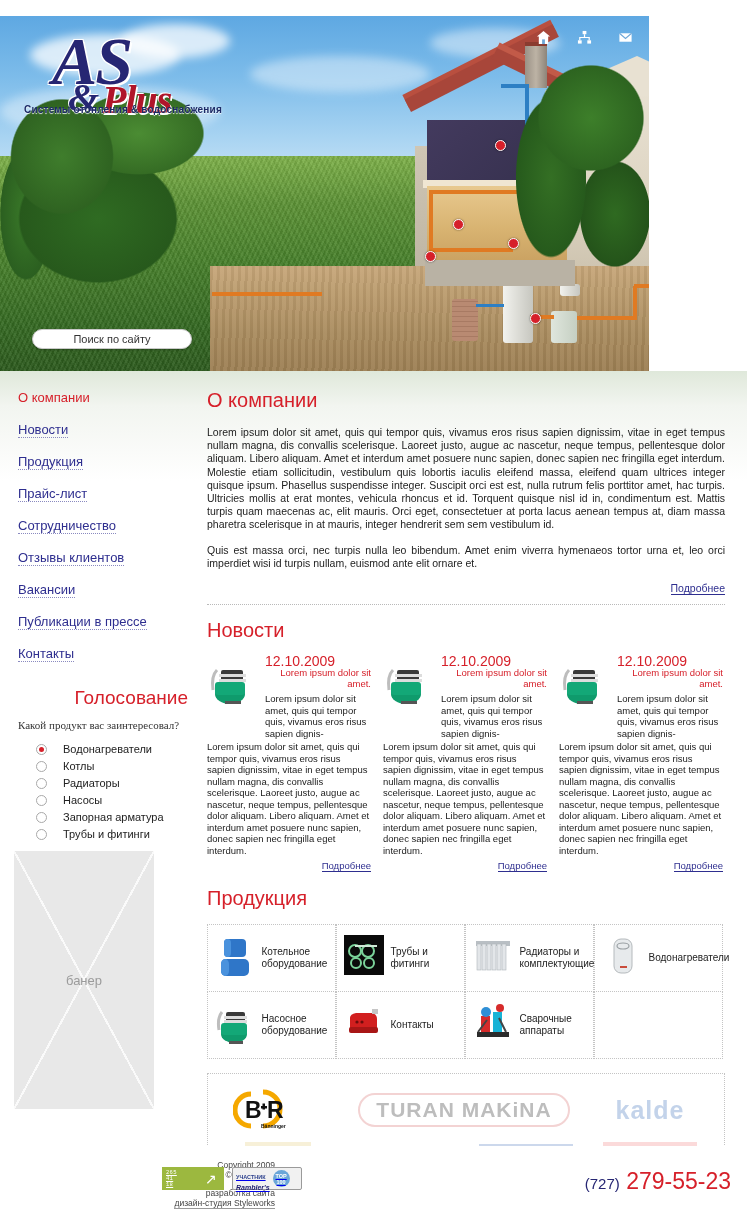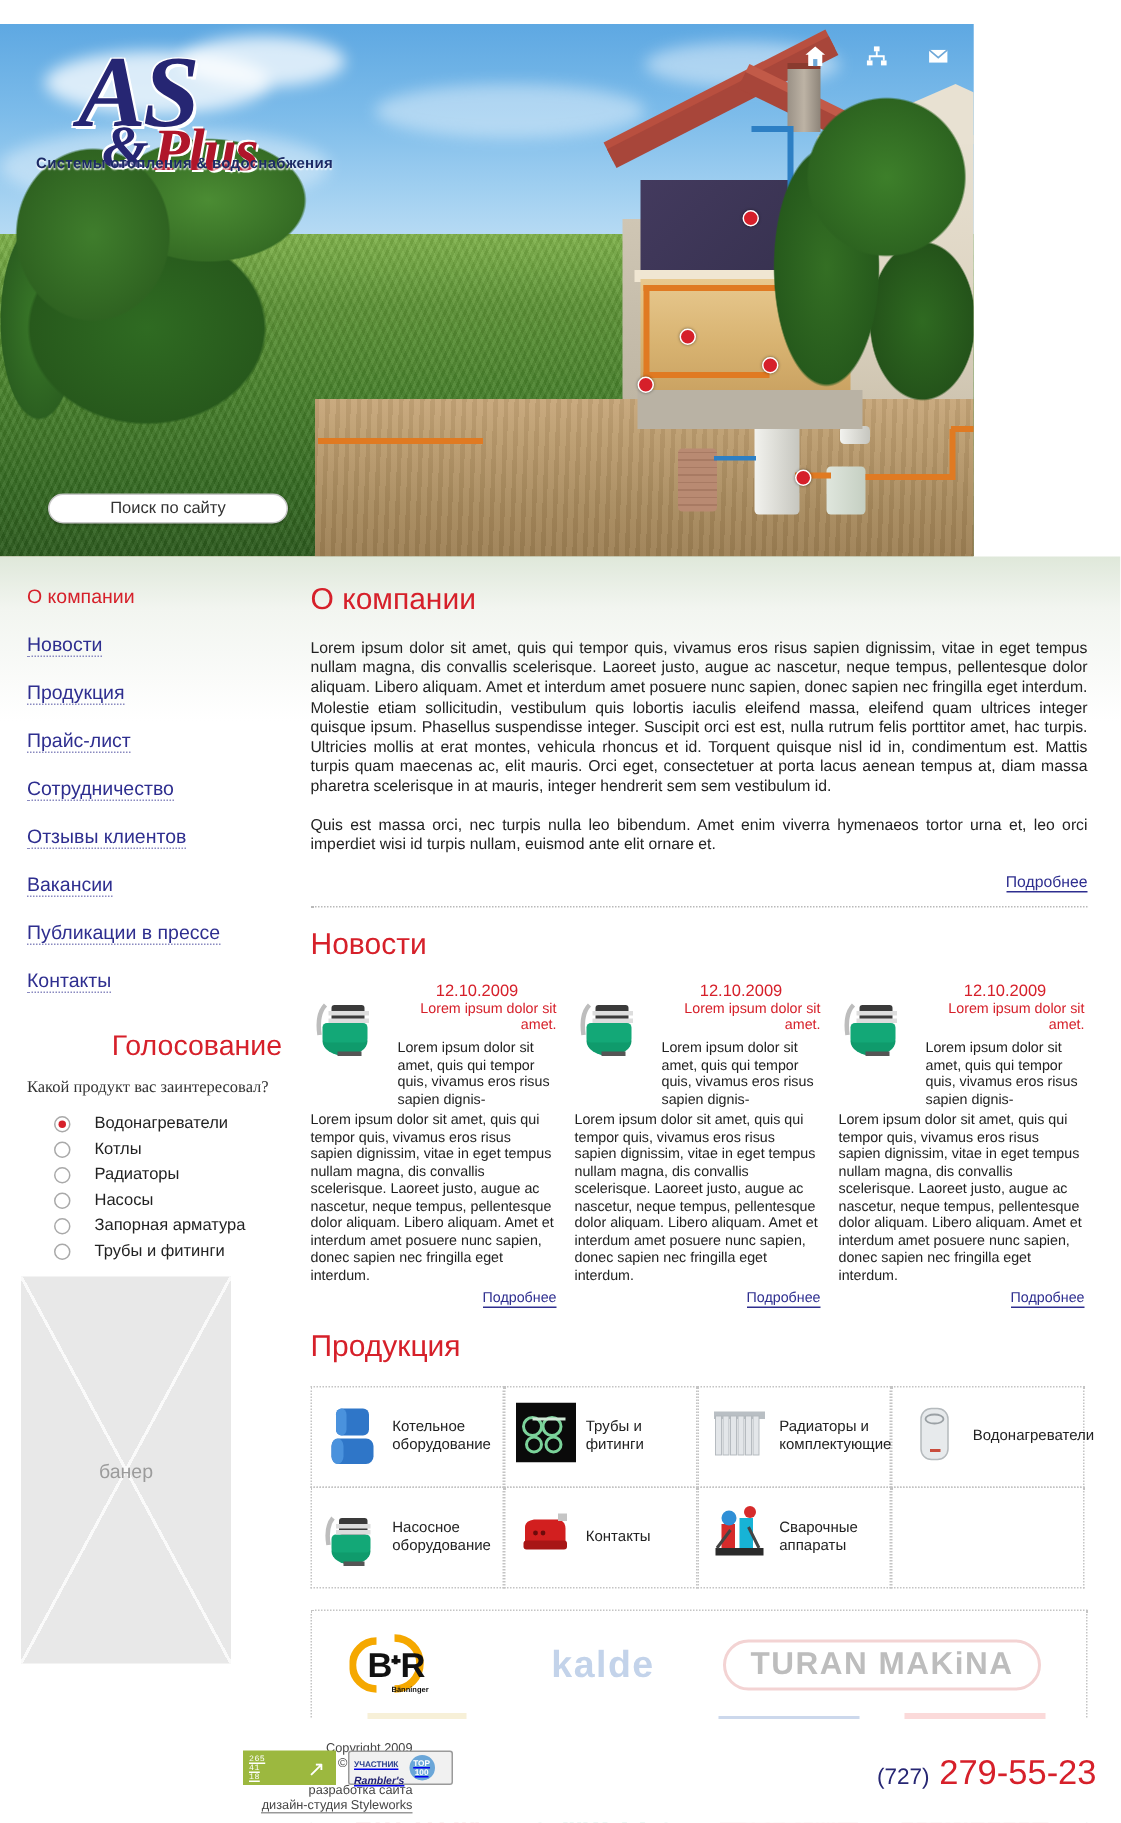--- a/index.html
+++ b/index.html
@@ -194,21 +194,21 @@
   .h2 { font-size:20px; color:#d6202a; font-weight:normal; margin:0 0 14px 0; }
   .body p { font-size:10.5px; line-height:13.2px; color:#222; margin:0 0 12px 0; text-align:justify; }
   .more { text-align:right; font-size:10.5px; }
   .more a { color:#2e2e8f; text-decoration:none; border-bottom:1px solid #2e2e8f; }
   .dotsep { border-top:1px dotted #b9b9b9; margin:10px 0 14px 0; height:0; }
 
   .news { display:flex; gap:12px; }
   .newscol { width:164px; }
   .nhead { display:flex; gap:6px; }
   .nthumb { width:52px; height:52px; flex:none; position:relative; }
-  .ndate { font-size:11px; color:#d6202a; line-height:11px;text-align:center; }
+  .ndate { font-size:14px; color:#d6202a; line-height:11px; }
   .ntitle { font-size:9.5px; color:#d6202a; line-height:11px;text-align:right; }
   .nlead { font-size:9.5px; color:#222; line-height:11.5px; margin-top:4px; }
   .nbody { font-size:9.5px; color:#222; line-height:11.5px; margin-top:2px; }
   .nmore { text-align:right; font-size:9.5px; margin-top:4px; }
   .nmore a { color:#2e2e8f; text-decoration:none; border-bottom:1px solid #2e2e8f; }
 
   .prodgrid { display:flex; flex-wrap:wrap; }
   .prodcell {
     width:129.5px; height:68px; border:1px dotted #c4c4c4; margin:-0.5px 0 0 -0.5px;
     display:flex; align-items:center; gap:7px; padding:0 7px;
@@ -587,26 +587,26 @@
               <path d="M30 6 A16 16 0 0 1 30 40" stroke="#f5a800" stroke-width="5" fill="none"></path>
               <path d="M18 40 A16 16 0 0 1 18 8" stroke="#f5a800" stroke-width="5" fill="none"></path>
               <text x="12" y="32" font-family="Liberation Sans, sans-serif" font-size="23" font-weight="bold" fill="#111">B</text>
               <rect x="28" y="20" width="6" height="2.5" fill="#111"></rect>
                 <rect x="29.5" y="17.5" width="2.5" height="6" fill="#111"></rect>
               <text x="34" y="32" font-family="Liberation Sans, sans-serif" font-size="23" font-weight="bold" fill="#111">R</text>
               <text x="28" y="42" font-family="Liberation Sans, sans-serif" font-size="5" font-weight="bold" fill="#111">Bänninger</text>
             </svg>
           </div>
 
-          <div class="brand">
-            <span style="font-family:'Liberation Sans',sans-serif;font-size:25px;font-weight:bold;color:#c3d3ea;letter-spacing:1px;">kalde</span>
-          </div>
-
           <div class="brand" style="width:248px;">
             <span style="border:2px solid #f3d3d3;border-radius:18px;padding:3px 16px;font-family:'Liberation Sans',sans-serif;font-size:21px;font-weight:bold;color:#bdbdbd;letter-spacing:1px;white-space:nowrap;">TURAN MAKiNA</span>
+          </div>
+
+          <div class="brand">
+            <span style="font-family:'Liberation Sans',sans-serif;font-size:25px;font-weight:bold;color:#c3d3ea;letter-spacing:1px;">kalde</span>
           </div>
 
           <div class="brand">
             <span style="background:#f7f0d8;padding:8px 10px 12px 10px;border-bottom:5px solid #cfcfcf;font-family:'Liberation Sans',sans-serif;font-size:13px;font-weight:bold;color:#b49b55;">VESBO</span>
           </div>
 
           <div class="brand">
             <span style="font-family:'Liberation Sans',sans-serif;font-size:27px;font-weight:bold;color:#f6c3c3;">ragall</span>
           </div>
 

